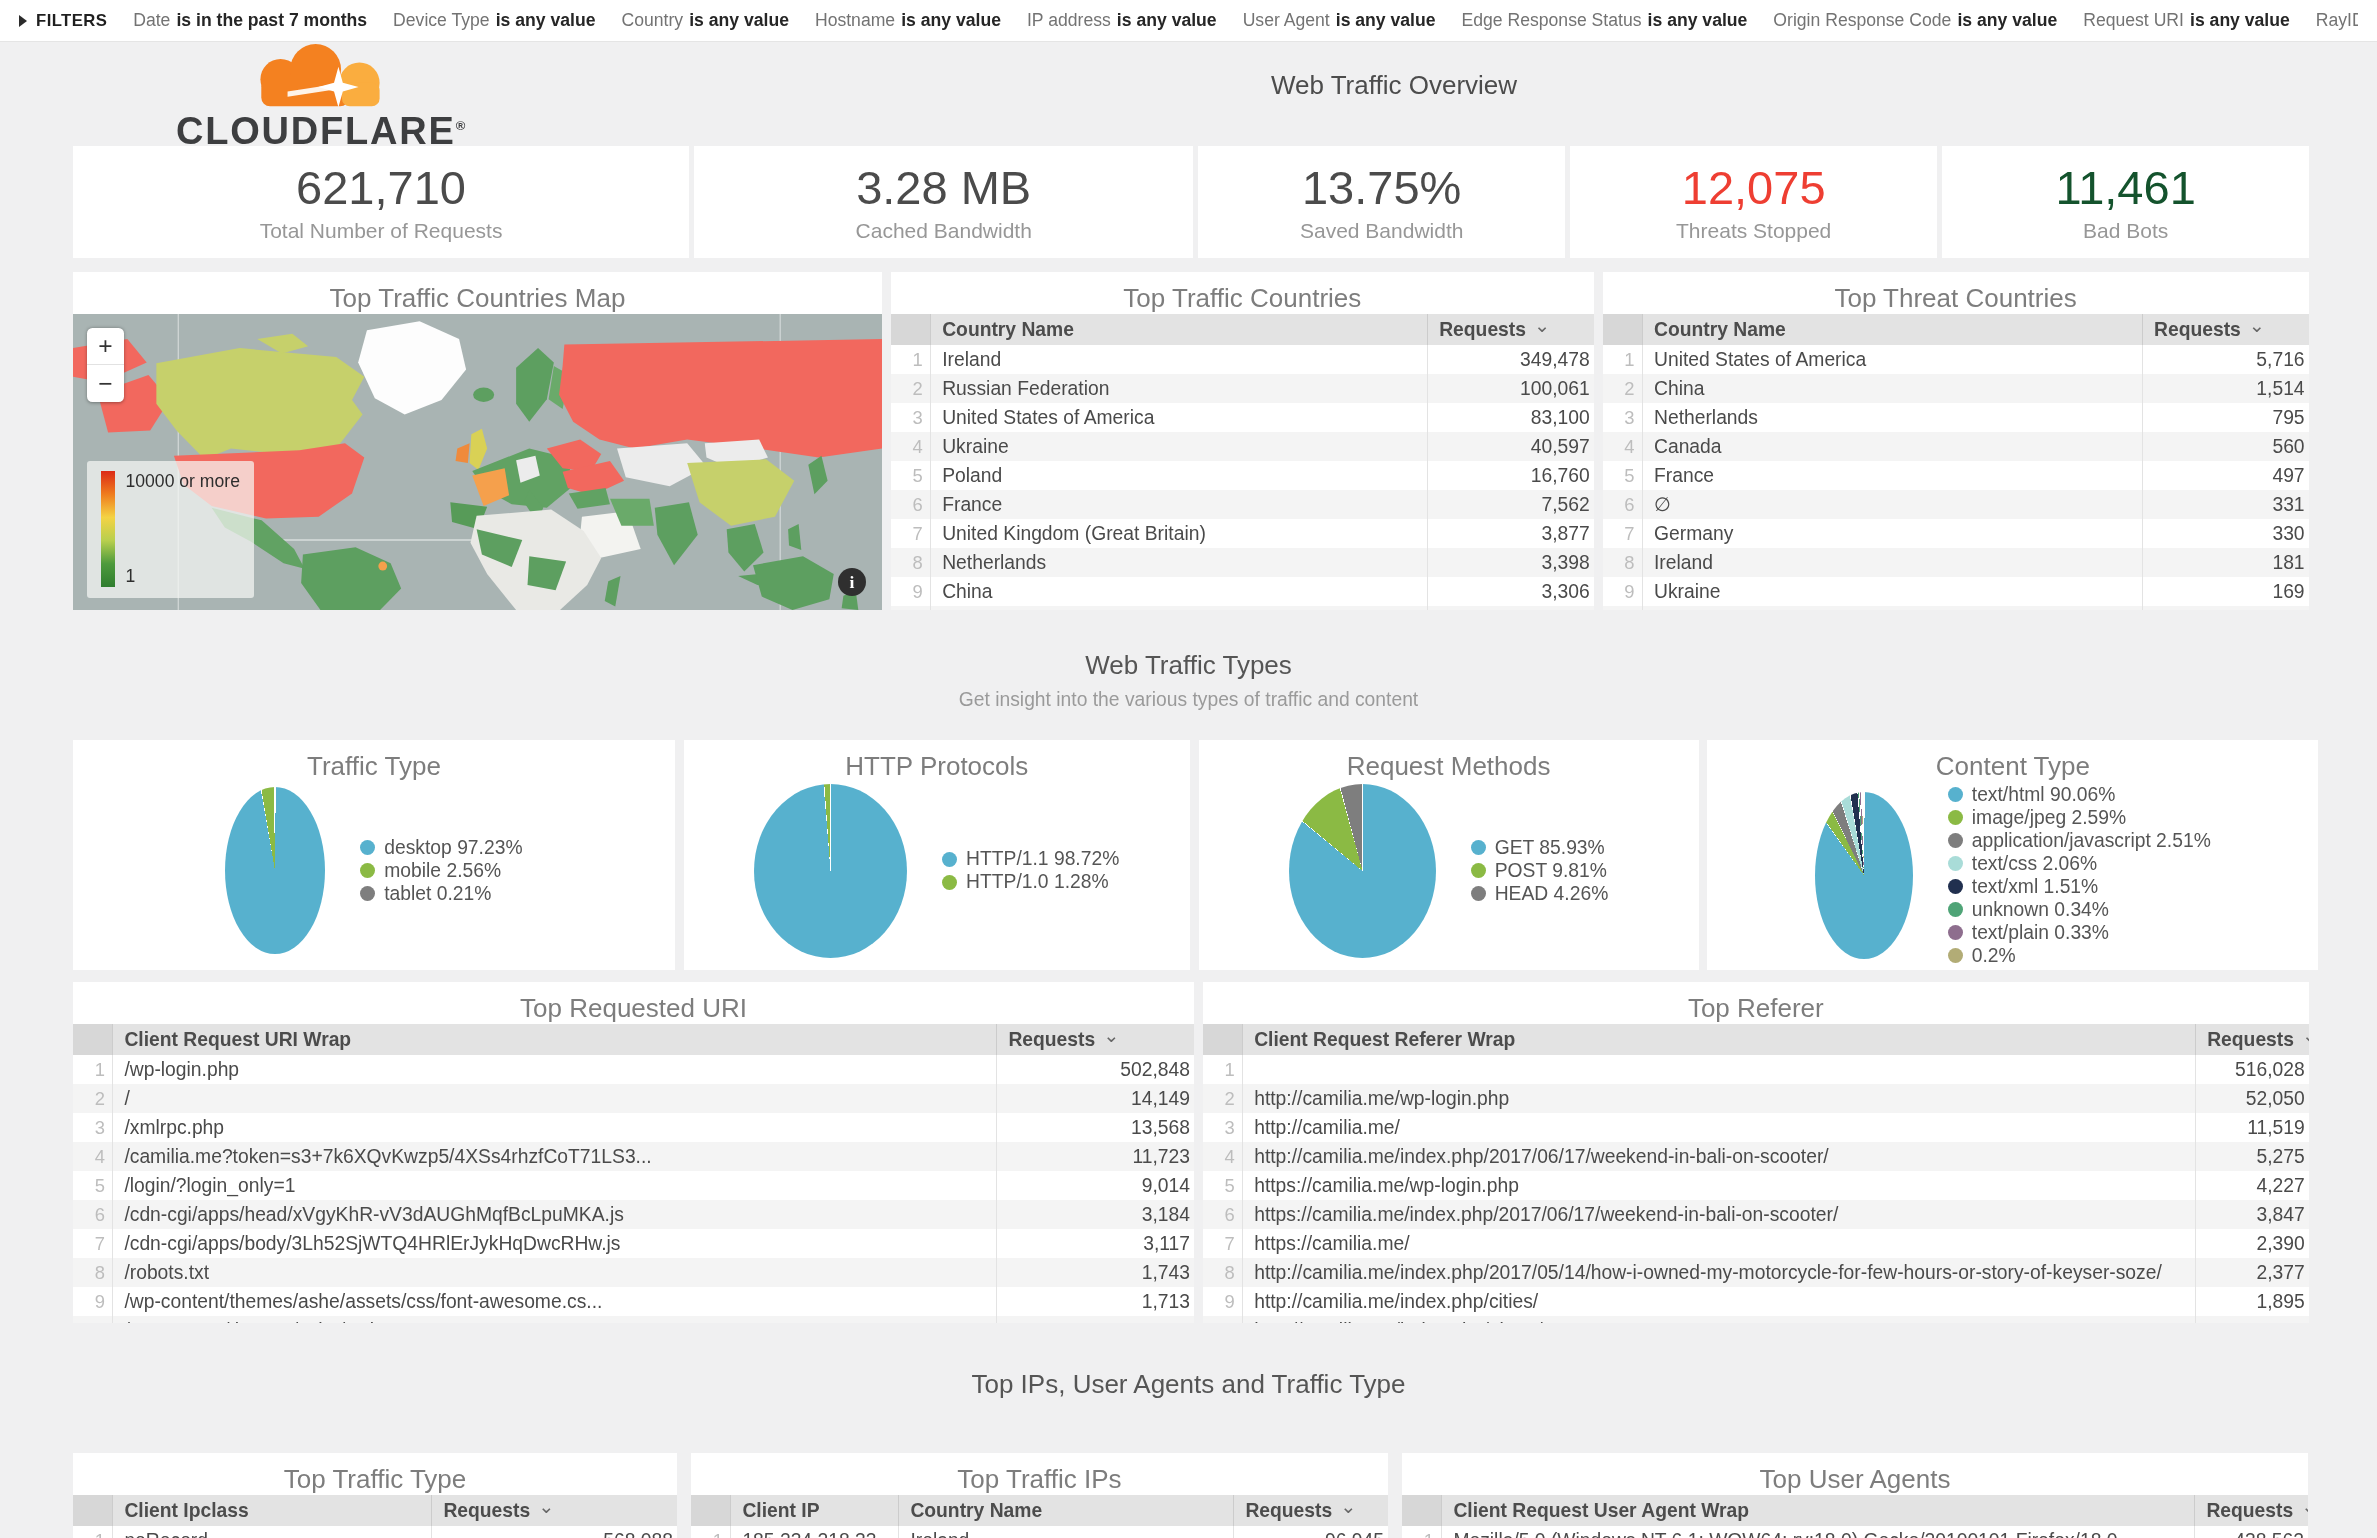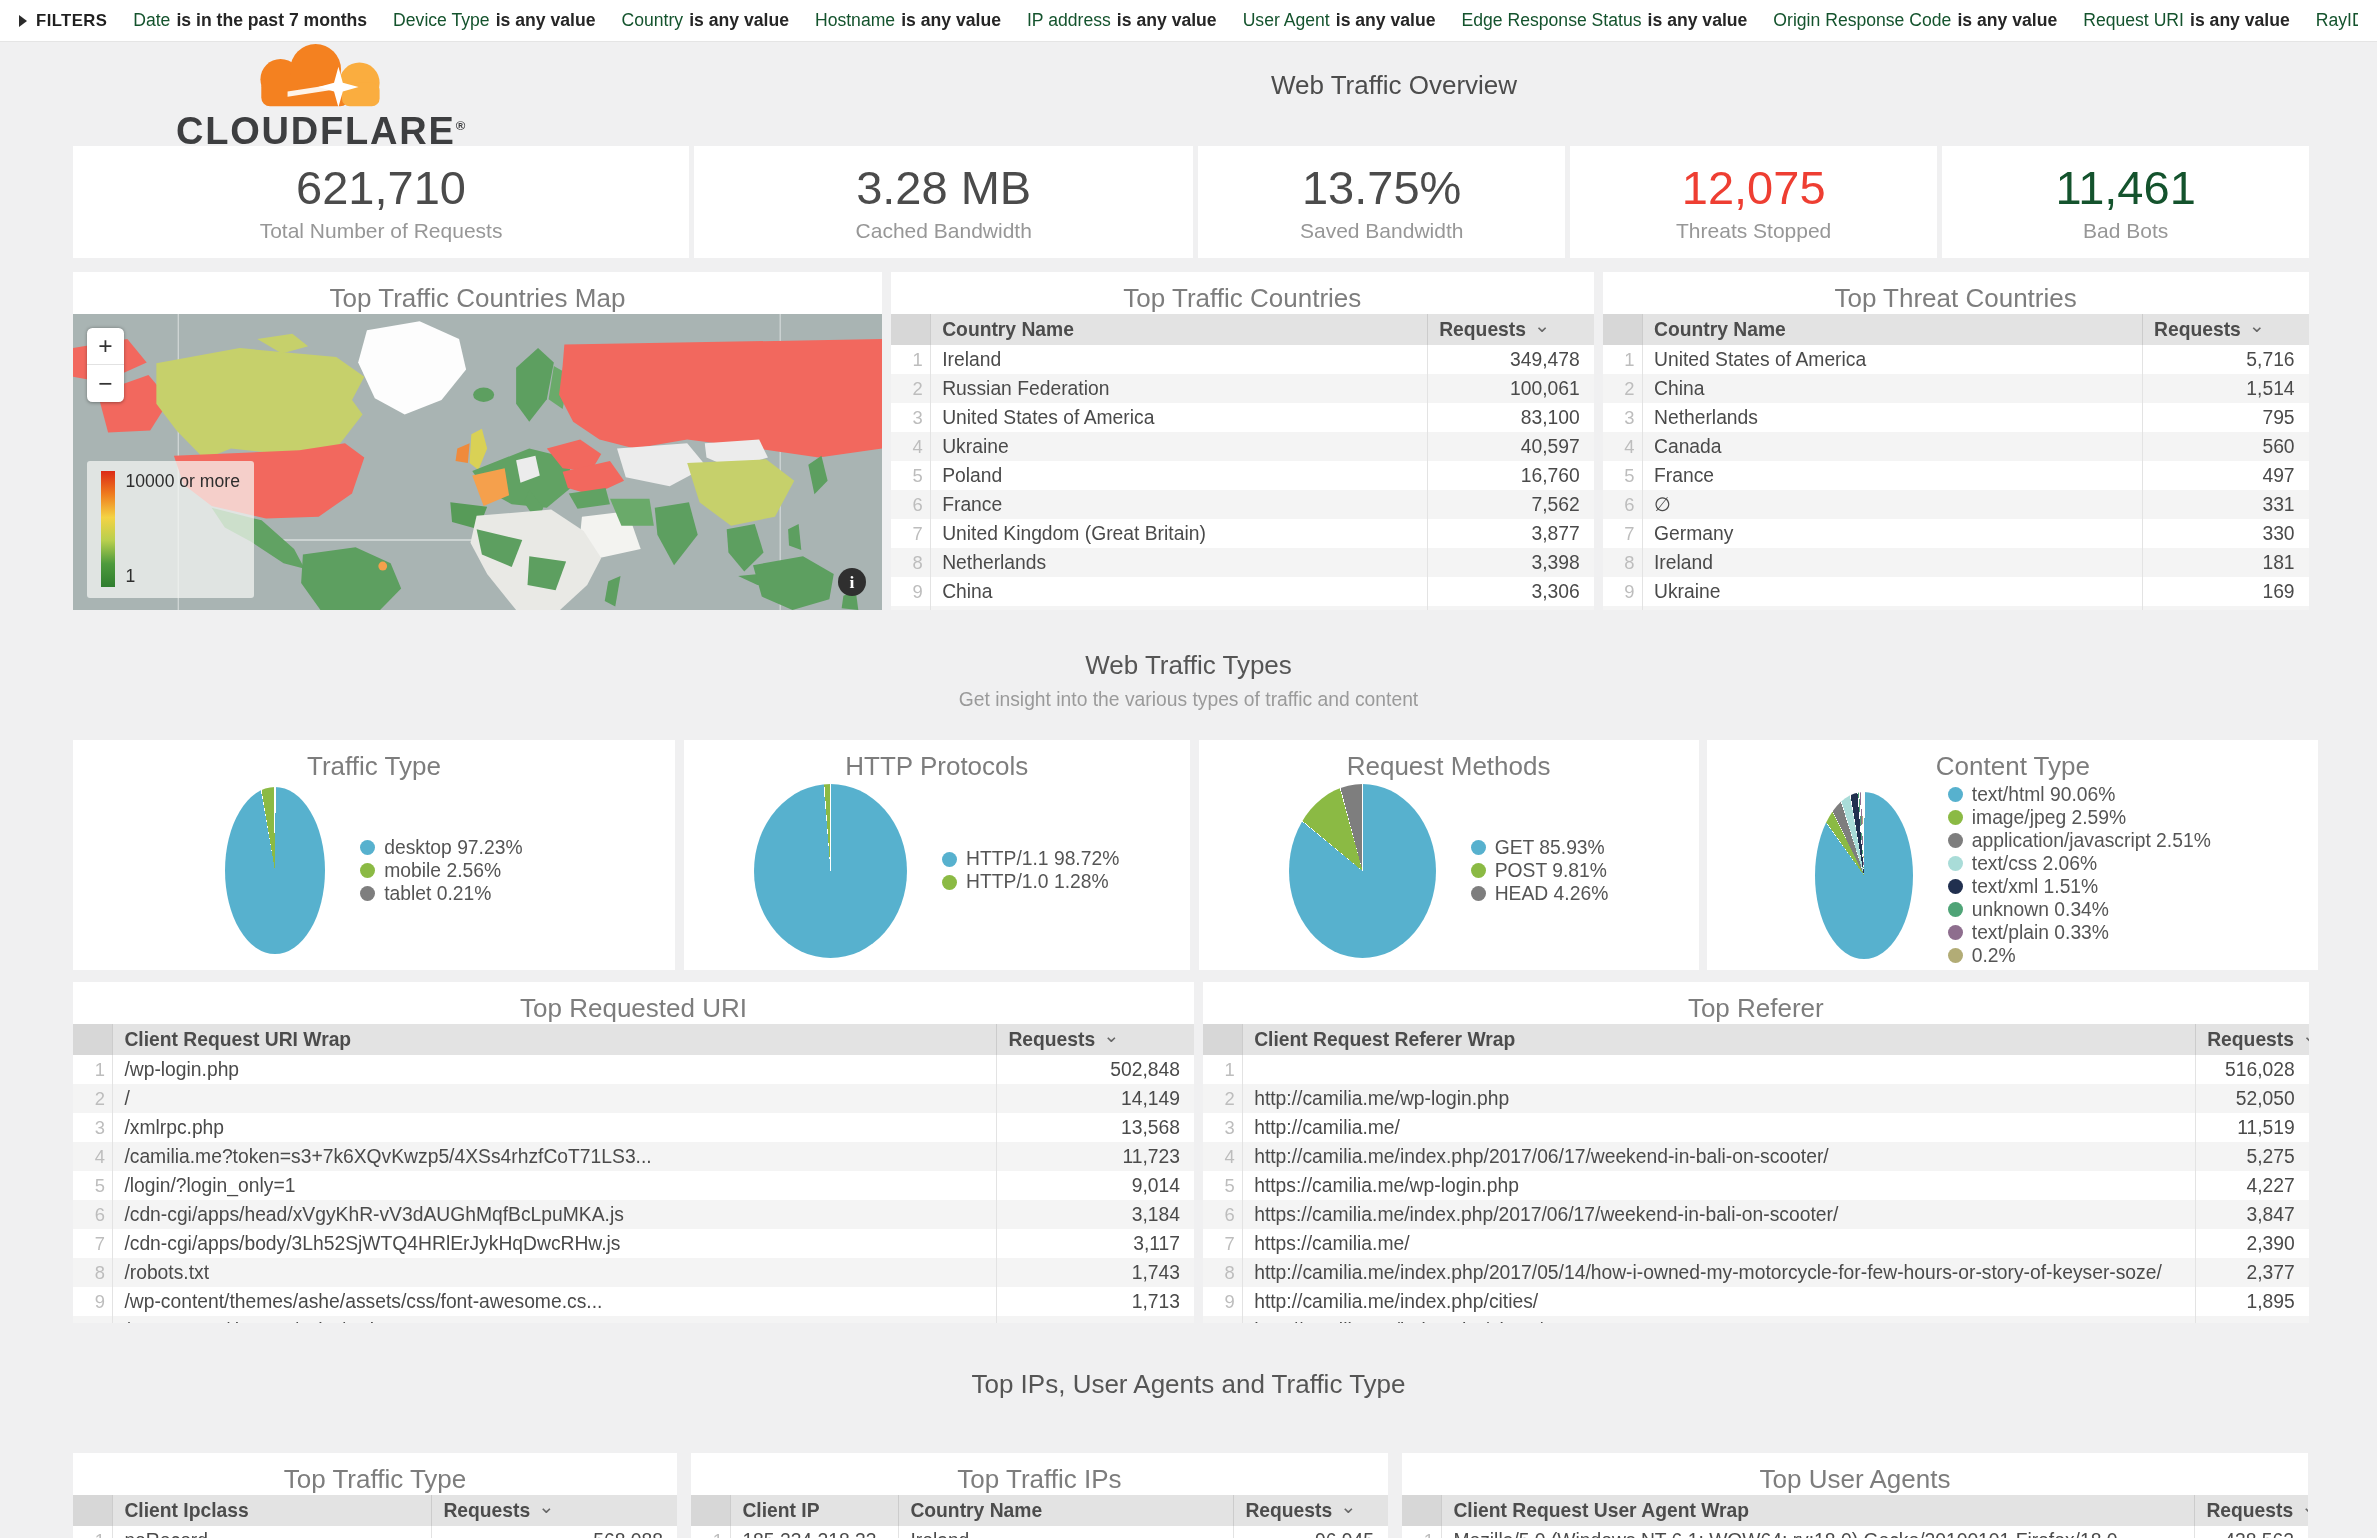--- a/index.html
+++ b/index.html
@@ -5,21 +5,21 @@
   *{margin:0;padding:0;box-sizing:border-box}
   html,body{width:2377px;height:1538px;overflow:hidden}
   body{background:#f0f0f1;font-family:"Liberation Sans",sans-serif;color:#4a4a4a}
 
   
   .filterbar{height:42px;background:#fff;border-bottom:0.9px solid #e5e5e5;display:flex;align-items:center;padding:0 19.3px;gap:26px;font-size:17.6px;white-space:nowrap;overflow:hidden}
   .filters-toggle{display:flex;align-items:center;gap:8.8px;font-weight:bold;font-size:16.7px;color:#1f1f1f;letter-spacing:0.4px}
   .tri{width:0;height:0;border-top:6.1px solid transparent;border-bottom:6.1px solid transparent;border-left:8.8px solid #2b2b2b}
   .f-list{display:flex;gap:26px;align-items:center;overflow:hidden}
   .f-item{display:flex;gap:6.1px;align-items:center;cursor:pointer}
-  .f-field{color:#14532d}
+  .f-field{color:#737373}
   .f-val{font-weight:bold;color:#262626}
 
   
   .header{position:relative;height:104px}
   .logo{position:absolute;left:176px;top:1.8px;width:281px;text-align:center}
   .logo-word{font-size:38px;font-weight:bold;color:#3d3e40;letter-spacing:1.8px;margin-top:-1.8px}
   .logo-reg{font-size:13px;vertical-align:super;color:#3d3e40}
   .page-title{position:absolute;left:1394px;top:28px;transform:translateX(-50%);font-size:26px;color:#4c4c4c}
 
   
@@ -42,21 +42,21 @@
   .th{display:flex;align-items:center;gap:8px;padding-left:11.4px}
   .th.flex{flex:1}
   .th.fixed{border-left:0.9px solid #cccccc}
   .chev{font-size:19.3px;color:#666;line-height:8.8px;margin-top:-7px;font-weight:normal}
   .tr{display:flex;height:29px;background:#fff;align-items:stretch}
   .tr.alt{background:#f4f4f4}
   .td-idx{width:40px;color:#bdbdbd;font-size:18.4px;border-right:0.9px solid #e3e3e3;display:flex;align-items:center;justify-content:flex-end;padding-right:7px}
   .td{display:flex;align-items:center;padding-left:11.4px;white-space:nowrap;overflow:hidden}
   .td.flex{flex:1}
   .td.fixed{border-left:0.9px solid #e3e3e3}
-  .td.num{justify-content:flex-end;padding-right:14px;padding-left:5.3px}
+  .td.num{justify-content:flex-end;padding-right:4px;padding-left:5.3px}
 
   
   .h385{height:338px}
   .h388{height:341px}
   .h140{height:123px}
   .h262{height:230px}
 
   
   .map-wrap{position:relative;height:296px;background:#a9b4b3}
   .map-wrap svg.world{position:absolute;inset:0;width:100%;height:100%}

